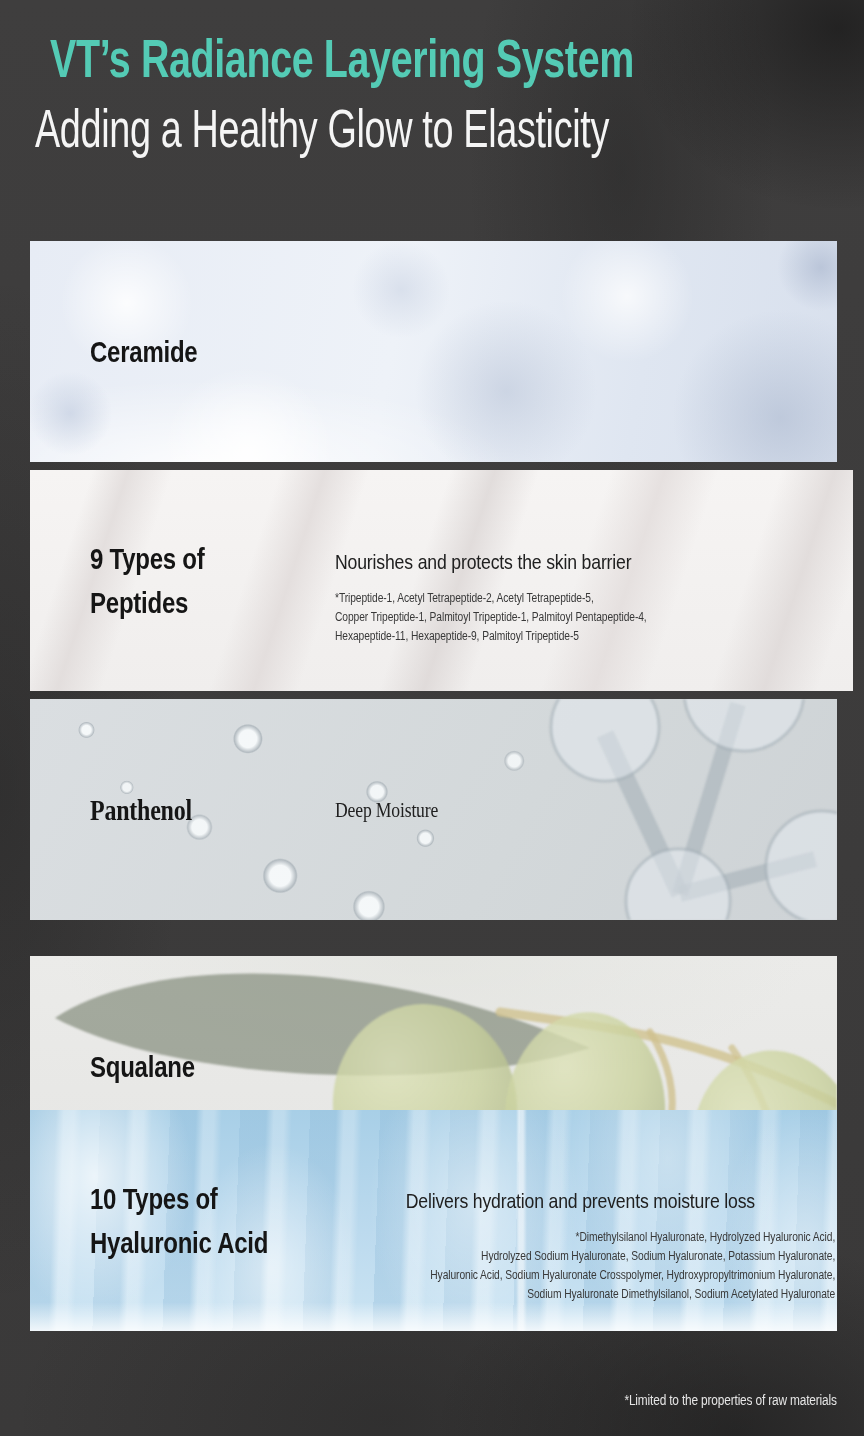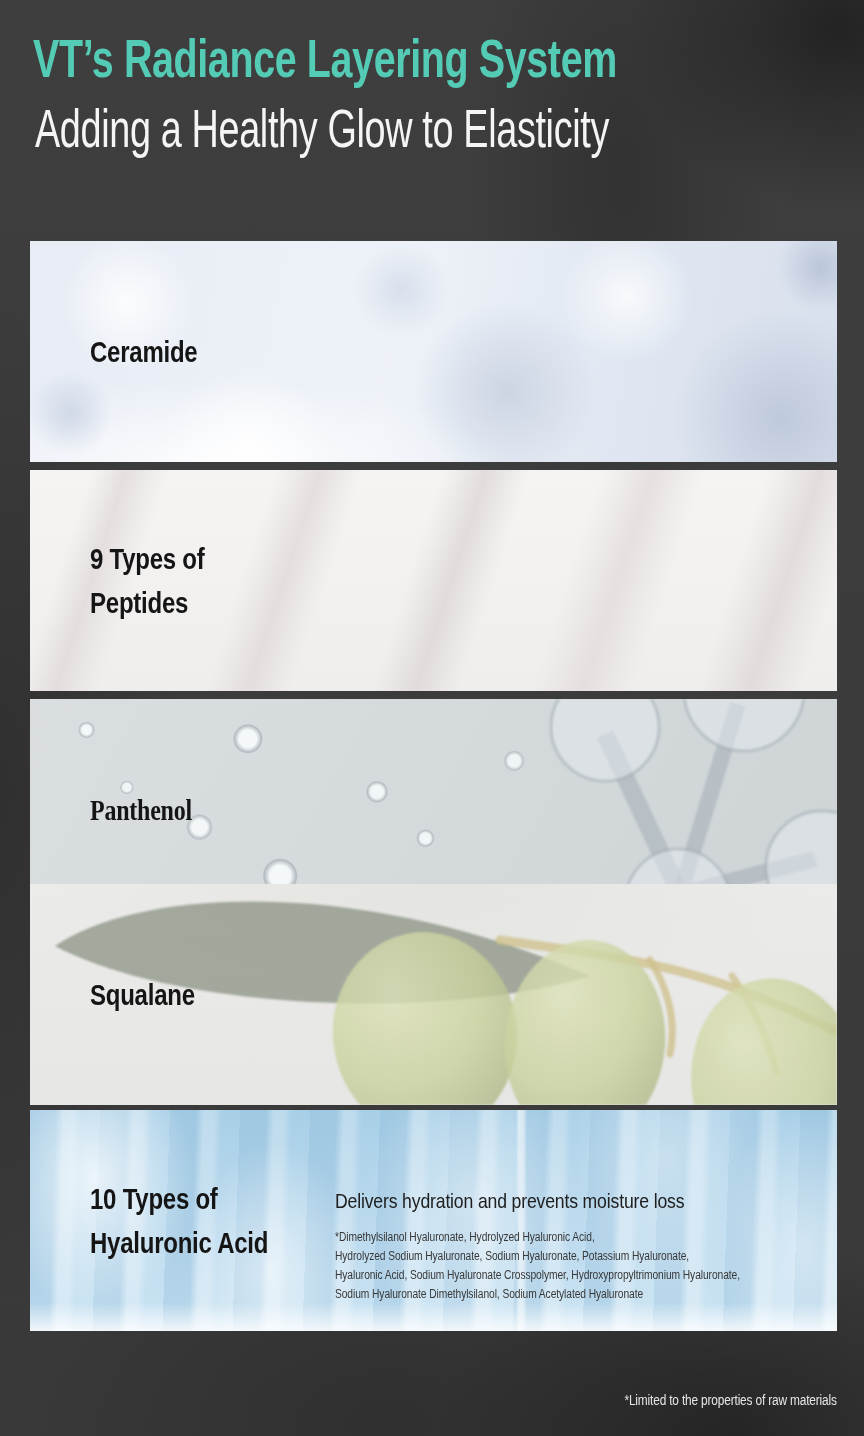--- a/index.html
+++ b/index.html
@@ -13,21 +13,21 @@
   .page-bg{
     position:absolute;inset:0;
     background:
       radial-gradient(ellipse 300px 260px at 97% 2%, rgba(12,12,12,0.55), transparent 70%),
       radial-gradient(ellipse 220px 520px at 72% 12%, rgba(28,28,28,0.35), transparent 70%),
       radial-gradient(ellipse 430px 280px at 85% 100%, rgba(18,18,18,0.5), transparent 70%),
       radial-gradient(ellipse 260px 740px at 0% 55%, rgba(24,24,24,0.32), transparent 70%),
       radial-gradient(ellipse 500px 300px at 45% 99%, rgba(30,30,30,0.35), transparent 75%),
       linear-gradient(#3f3e3e,#3a3939);
   }
-  .header{position:absolute;left:33px;top:28px;}
+  .header{position:absolute;left:50px;top:28px;}
   .page-title{
     font-size:54px;font-weight:bold;color:#54cbb5;
     transform:scaleX(0.73);transform-origin:left top;
     white-space:nowrap;letter-spacing:-0.5px;line-height:60px;
   }
   .page-subtitle{
     position:absolute;left:35px;top:96px;
     font-size:54px;font-weight:400;color:#f5f5f5;
     transform:scaleX(0.70);transform-origin:left top;
     white-space:nowrap;letter-spacing:-0.5px;line-height:64px;
@@ -42,41 +42,41 @@
     position:absolute;left:60px;top:50%;transform:translateY(-50%) scaleX(0.80);
     transform-origin:left center;
     font-size:30px;font-weight:bold;color:#151515;
     line-height:44px;white-space:pre-line;letter-spacing:-0.3px;z-index:2;
   }
   .card-content{
     position:absolute;left:305px;top:50%;transform:translateY(-50%);
     z-index:2;width:500px;
   }
   .card-content.offset16{transform:translateY(calc(-50% + 16px));}
-  .card-content.offset24{transform:translateY(calc(-50% + 24px));}
+  .card-content.offset24{transform:translateY(calc(-50% + 24px));text-align:right;}
   .card-desc{
     font-size:21px;color:#202020;line-height:28px;
     transform:scaleX(0.84);transform-origin:left top;
     white-space:pre-line;letter-spacing:-0.2px;
   }
   .card-note{
     margin-top:13px;
     font-size:12.5px;color:#383838;line-height:19px;
     transform:scaleX(0.82);transform-origin:left top;
     white-space:pre-line;letter-spacing:-0.1px;width:610px;
   }
   .footnote{
     position:absolute;right:27px;top:1392px;
     font-size:14px;color:#e6e6e6;
     transform:scaleX(0.85);transform-origin:right top;
     white-space:nowrap;letter-spacing:-0.2px;z-index:2;
   }
   
-  .card-1{top:241px;} .card-2{top:470px;} .card-3{top:699px;font-family:Liberation Serif, serif;}
-  .card-4{top:884px;} .card-5{top:1110px;}
+  .card-1{top:241px;} .card-2{top:470px;padding-left:16px;} .card-3{top:699px;font-family:Liberation Serif, serif;}
+  .card-4{top:956px;} .card-5{top:1110px;}
 
   
   .photo-ceramide{
     background:
       radial-gradient(circle 95px at 12% 28%, rgba(255,255,255,0.85), transparent 70%),
       radial-gradient(circle 60px at 5% 78%, rgba(193,204,223,0.65), transparent 70%),
       radial-gradient(circle 115px at 27% 96%, rgba(255,255,255,0.9), transparent 75%),
       radial-gradient(circle 70px at 46% 22%, rgba(203,212,228,0.6), transparent 70%),
       radial-gradient(circle 130px at 59% 68%, rgba(178,190,211,0.5), transparent 70%),
       radial-gradient(circle 95px at 74% 25%, rgba(255,255,255,0.75), transparent 70%),
@@ -137,37 +137,46 @@
 
 <div class="card card-1">
   <div class="photo photo-ceramide"></div>
   <div class="card-title">Ceramide</div>
 </div>
 
 <div class="card card-2">
   <div class="photo photo-cream"></div>
   <div class="card-title">9 Types of
 Peptides</div>
+  <div class="card-content offset16">
+    <div class="card-desc">Nourishes and protects the skin barrier</div>
+    <div class="card-note">*Tripeptide-1, Acetyl Tetrapeptide-2, Acetyl Tetrapeptide-5,
+Copper Tripeptide-1, Palmitoyl Tripeptide-1, Palmitoyl Pentapeptide-4,
+Hexapeptide-11, Hexapeptide-9, Palmitoyl Tripeptide-5</div>
+  </div>
 </div>
 
 <div class="card card-3">
   <div class="photo photo-panthenol">
     <svg viewBox="0 0 807 221">
       <g stroke="rgba(158,170,178,0.5)" fill="rgba(228,234,238,0.55)" stroke-width="3">
         <line x1="575" y1="35" x2="650" y2="195" stroke-width="18"></line>
         <line x1="708" y1="5" x2="650" y2="195" stroke-width="16"></line>
         <line x1="650" y1="195" x2="785" y2="160" stroke-width="16"></line>
         <circle cx="575" cy="28" r="54"></circle>
         <circle cx="714" cy="-8" r="60"></circle>
         <circle cx="648" cy="202" r="52"></circle>
         <circle cx="792" cy="168" r="56"></circle>
       </g>
     </svg>
   </div>
   <div class="card-title">Panthenol</div>
+  <div class="card-content">
+    <div class="card-desc">Deep Moisture</div>
+  </div>
 </div>
 
 <div class="card card-4">
   <div class="photo photo-squalane">
     <svg viewBox="0 0 807 221">
       <defs>
         <radialGradient id="og" cx="35%" cy="28%" r="85%">
           <stop offset="0%" stop-color="#dde2b8"></stop>
           <stop offset="55%" stop-color="#c9d19d"></stop>
           <stop offset="100%" stop-color="#aab383"></stop>

